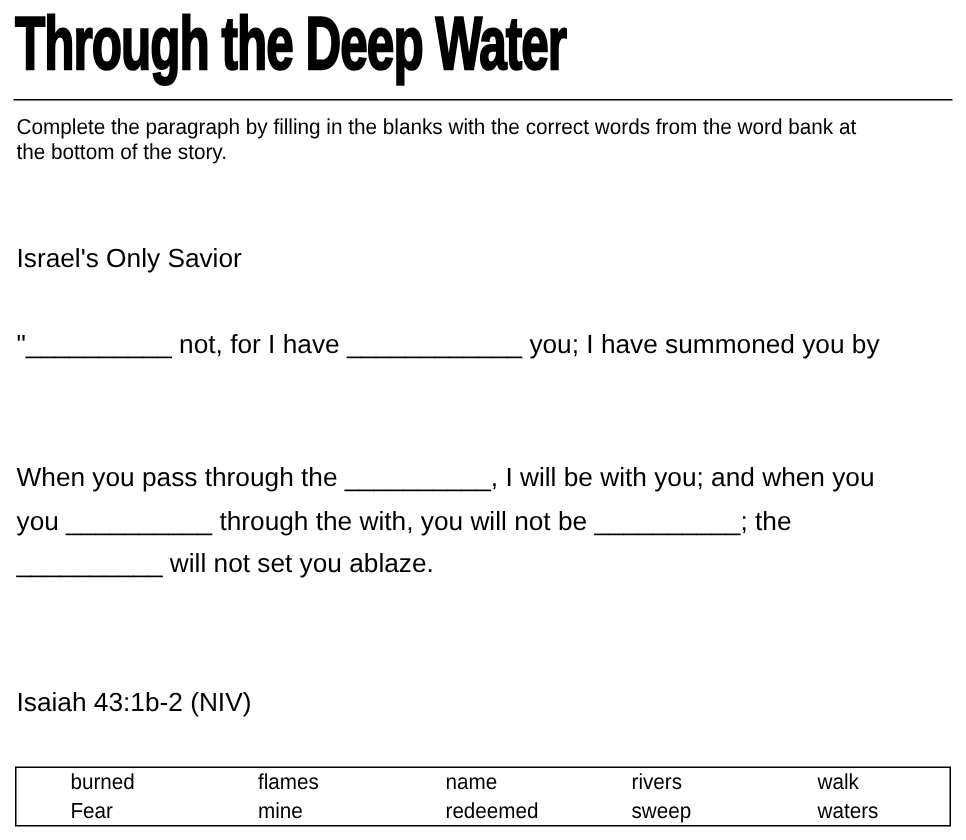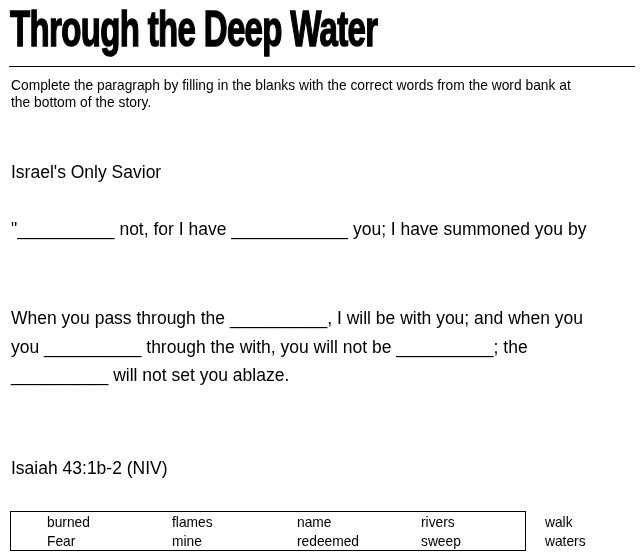--- a/index.html
+++ b/index.html
@@ -32,21 +32,21 @@
     font-size: 17.5px; line-height: 28.5px; white-space: nowrap;
   }
   .para1 { top: 215px; }
   .para2 { top: 304px; }
   .line { display: block; }
   .citation {
     position: absolute; left: 11px; top: 429px;
     font-size: 17.5px; line-height: 22px; margin-top: 28px;
   }
   .word-bank {
-    position: absolute; left: 10px; top: 511px; width: 516px; height: 40px;
+    position: absolute; left: 10px; top: 511px; width: 624px; height: 40px;
     border: 1px solid #000; box-sizing: border-box;
   }
   .wb-cell {
     position: absolute; font-size: 14.5px; line-height: 20px;
     transform: scaleX(0.95); transform-origin: left top;
   }
 </style>
 </head>
 <body>
 

